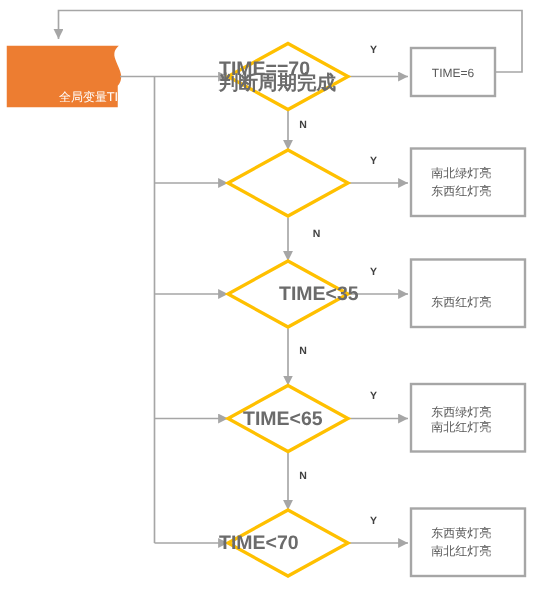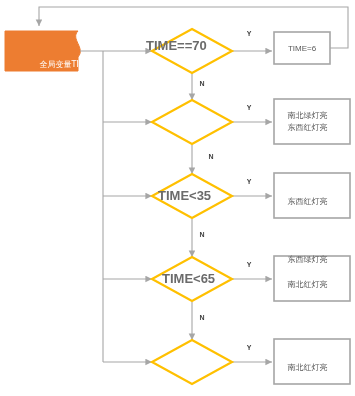--- a/index.html
+++ b/index.html
@@ -162,43 +162,46 @@
       <rect x="274" y="256" width="76" height="45" fill="#FFFFFF" stroke="#A6A6A6" stroke-width="1.6"></rect>
     </g>
     <g>
       <rect x="274" y="339" width="76" height="45" fill="#FFFFFF" stroke="#A6A6A6" stroke-width="1.6"></rect>
     </g>
   </svg>
 
   <div class="doc-label cjk" style="left:6px; top:60px;padding-left:24px;">全局变量TIME</div>
 
   <div class="diamond-label" style="left:146px; top:41px;">TIME==70</div>
-
-
-  <div class="diamond-label" style="left:158px; top:191px;">TIME&lt;35</div>
+  <div class="diamond-label cjk" style="left:146px; top:51px;">判断周期完成</div>
+
+
+  <div class="diamond-label" style="left:146px; top:191px;padding-left:40px;">TIME&lt;35</div>
 
   <div class="diamond-label" style="left:146px; top:274px;padding-left:16px;">TIME&lt;65</div>
 
+  <div class="diamond-label" style="left:146px; top:357px;">TIME&lt;70</div>
 
   <div class="branch-label" style="left:244px; top:30px; width:10px;">Y</div>
   <div class="branch-label" style="left:244px; top:104px; width:10px;">Y</div>
   <div class="branch-label" style="left:244px; top:178px; width:10px;">Y</div>
   <div class="branch-label" style="left:244px; top:261px; width:10px;">Y</div>
   <div class="branch-label" style="left:244px; top:344px; width:10px;">Y</div>
 
   <div class="branch-label" style="left:197px; top:80px; width:10px;">N</div>
   <div class="branch-label" style="left:206px; top:153px; width:10px;">N</div>
   <div class="branch-label" style="left:197px; top:231px; width:10px;">N</div>
   <div class="branch-label" style="left:197px; top:314px; width:10px;">N</div>
 
   <div class="box-label" style="left:283px; top:43px; width:38px;">TIME=6</div>
 
   <div class="box-label cjk" style="left:273px; top:110px;">南北绿灯亮</div>
   <div class="box-label cjk" style="left:273px; top:122px;">东西红灯亮</div>
 
   <div class="box-label cjk" style="left:273px; top:196px;">东西红灯亮</div>
 
-  <div class="box-label cjk" style="left:273px; top:254px;">东西绿灯亮</div>
+  <div class="box-label cjk" style="left:273px; top:269px;">东西绿灯亮</div>
   <div class="box-label cjk" style="left:273px; top:279px;">南北红灯亮</div>
 
+  <div class="box-label cjk" style="left:273px; top:350px;">东西黄灯亮</div>
   <div class="box-label cjk" style="left:273px; top:362px;">南北红灯亮</div>
 
 </div>
 
 </body></html>

